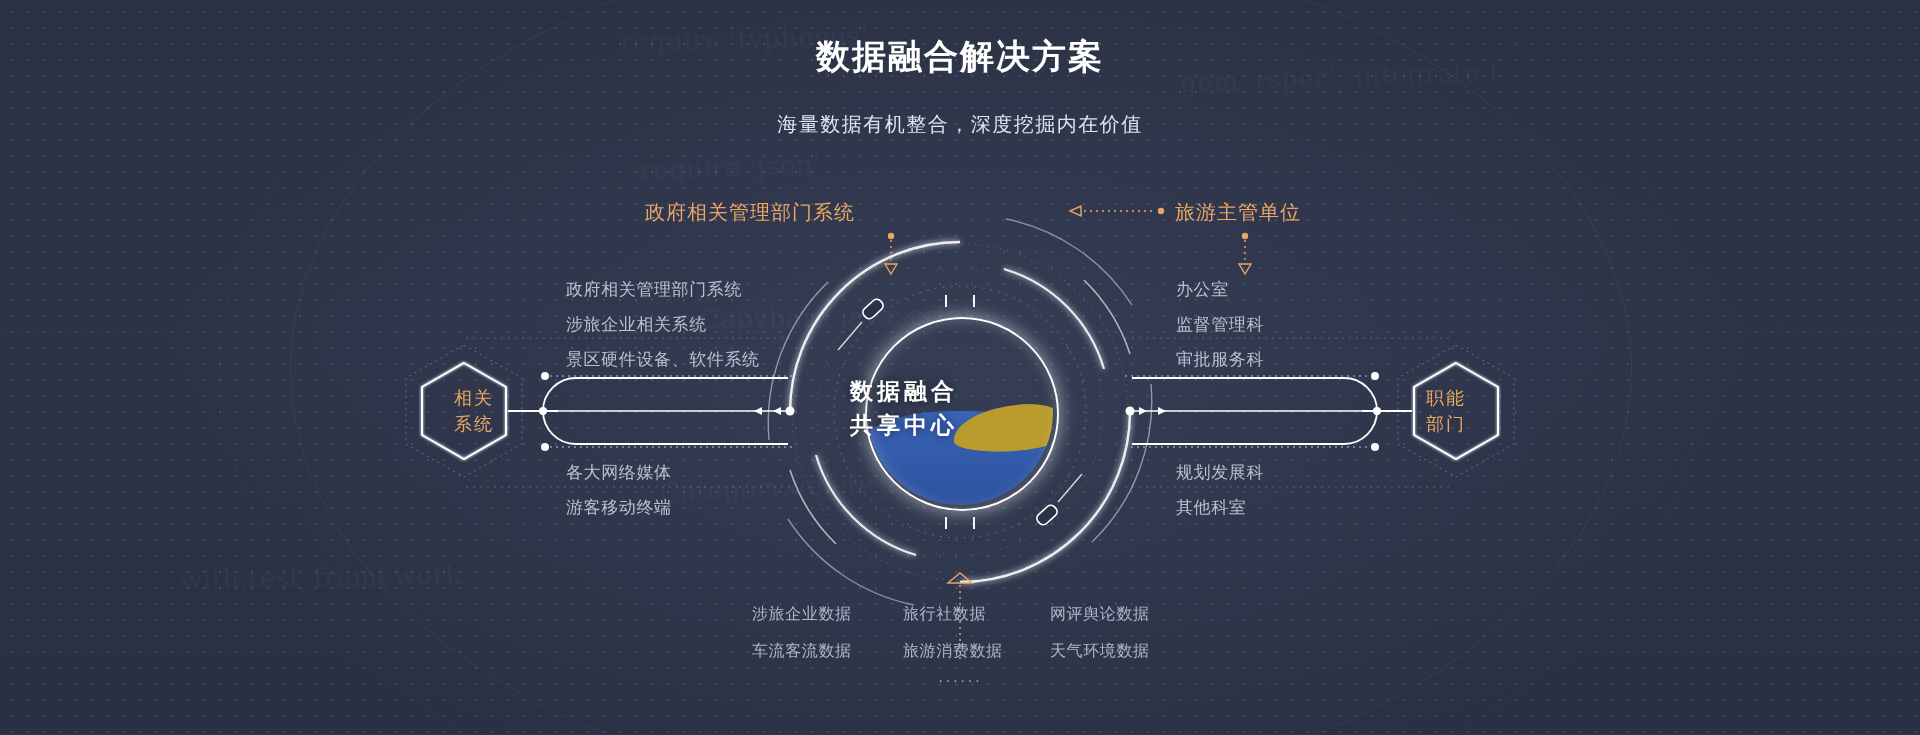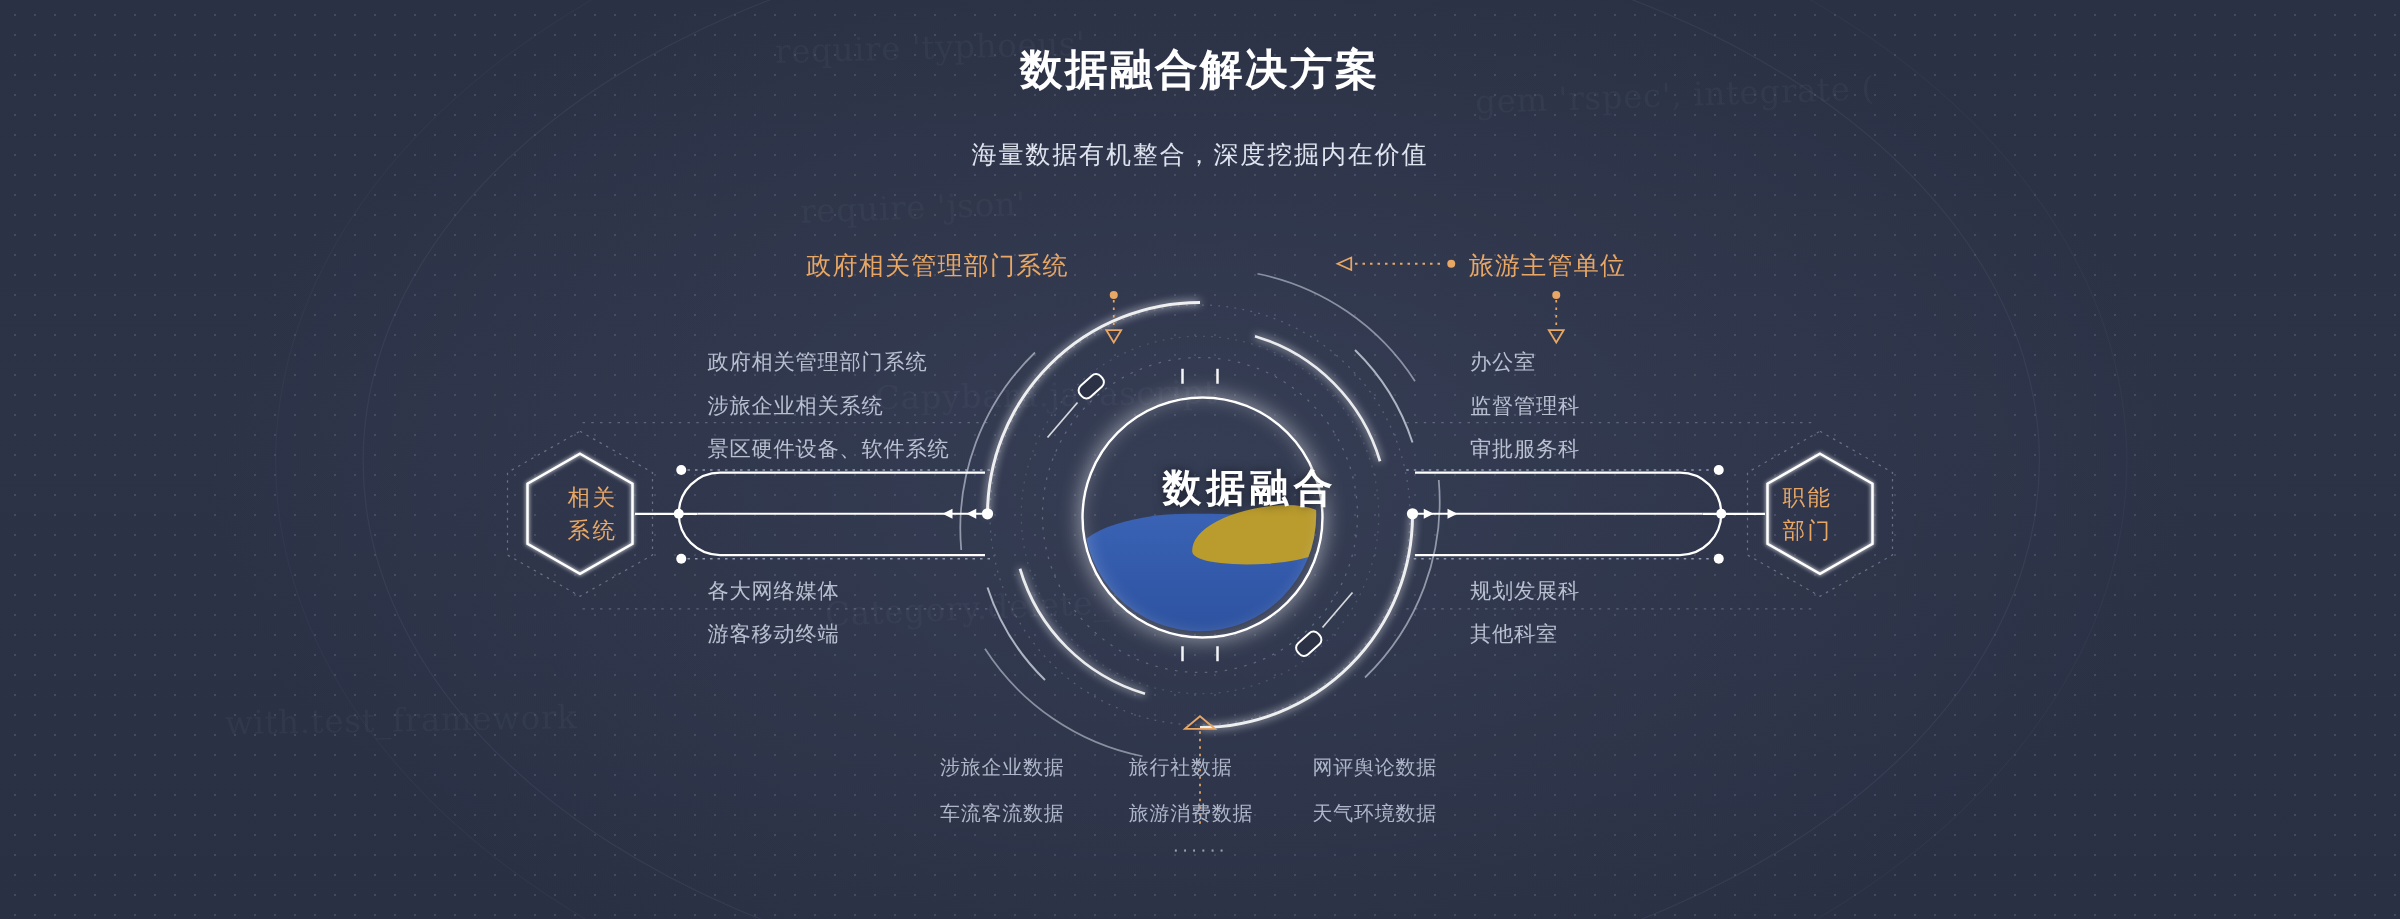--- a/index.html
+++ b/index.html
@@ -91,22 +91,22 @@
     background:#b99b2e;
     border-radius:60% 40% 50% 50% / 70% 60% 40% 30%;
     transform:rotate(-4deg);
   }
   .globe-ring{
     position:absolute;left:-95px;top:-95px;width:190px;height:190px;border-radius:50%;
     border:2px solid #ffffff;
     box-shadow:0 0 16px 2px rgba(255,255,255,.45), inset 0 0 14px rgba(255,255,255,.25);
   }
   .hub-text{
-    position:absolute;left:-110px;top:-38px;width:220px;text-align:right;
-    color:#ffffff;font-size:31px;font-weight:bold;line-height:34px;letter-spacing:4px;
+    position:absolute;left:-110px;top:-38px;width:220px;text-align:left;
+    color:#ffffff;font-size:23px;font-weight:bold;line-height:34px;letter-spacing:4px;
     text-shadow:0 0 8px rgba(0,0,0,.55);
     z-index:3;
   }
 </style>
 </head>
 <body>
 
 <div id="bg-base"></div>
 <div id="bg-dots"></div>
 <div id="bg-ellipse"></div>
@@ -250,20 +250,21 @@
 </svg>
 
 <div id="hub">
   <div class="globe">
     <div class="globe-sea"></div>
     <div class="globe-land"></div>
   </div>
   <div class="globe-ring"></div>
   <div class="hub-text">
     <div>数据融合</div>
+    <div>共享中心</div>
   </div>
 </div>
 
 <div class="lbl lbl-orange" style="left:855px;top:199px;transform:translateX(-100%);">政府相关管理部门系统</div>
 <div class="lbl lbl-orange" style="left:1175px;top:199px;">旅游主管单位</div>
 
 <div class="hex-text" style="left:424px;top:385px;width:100px;">
   <div>相关</div>
   <div>系统</div>
 </div>

